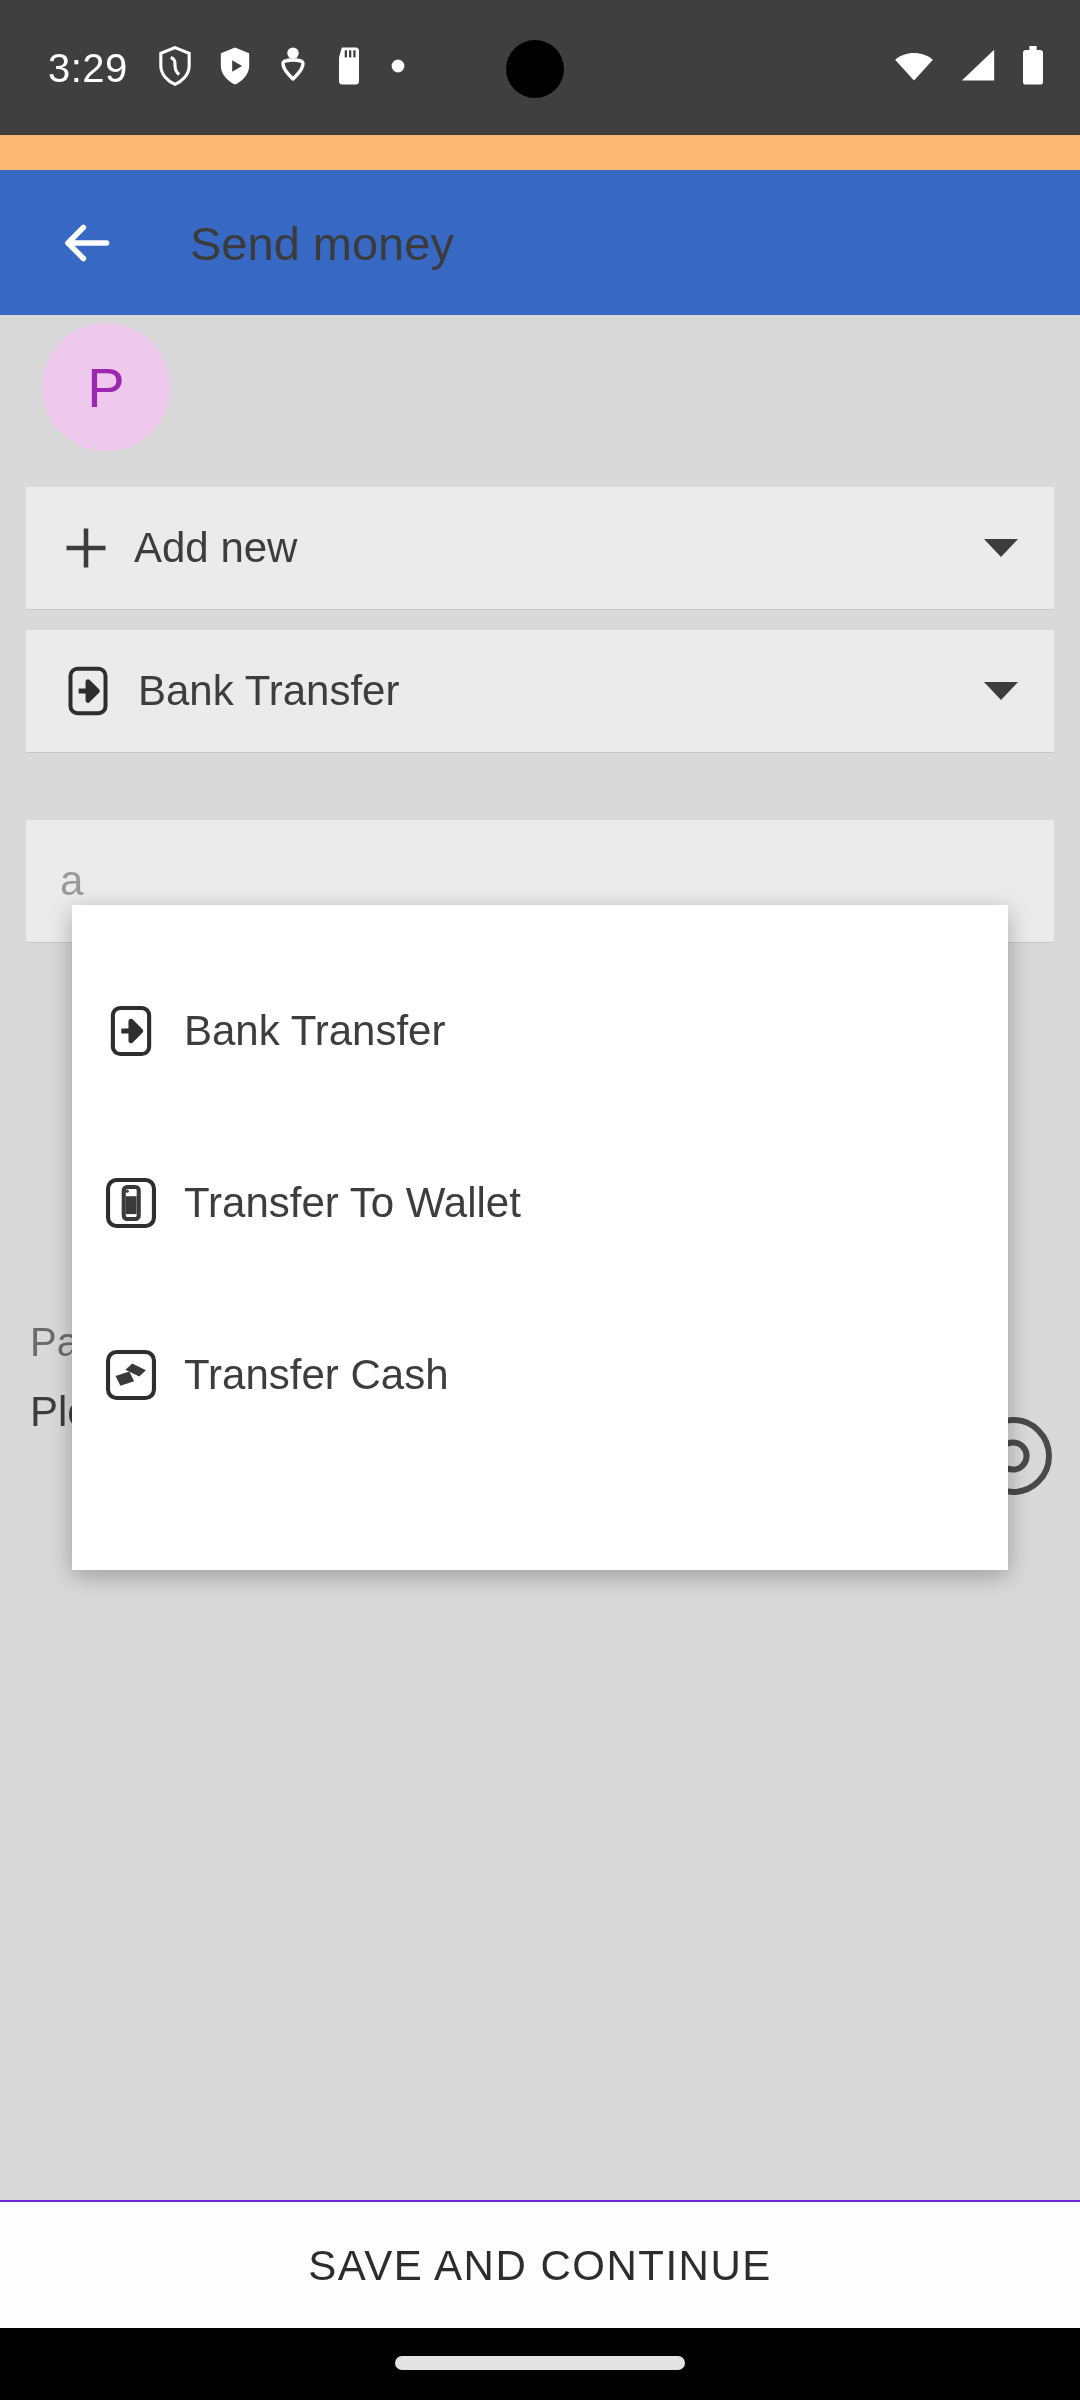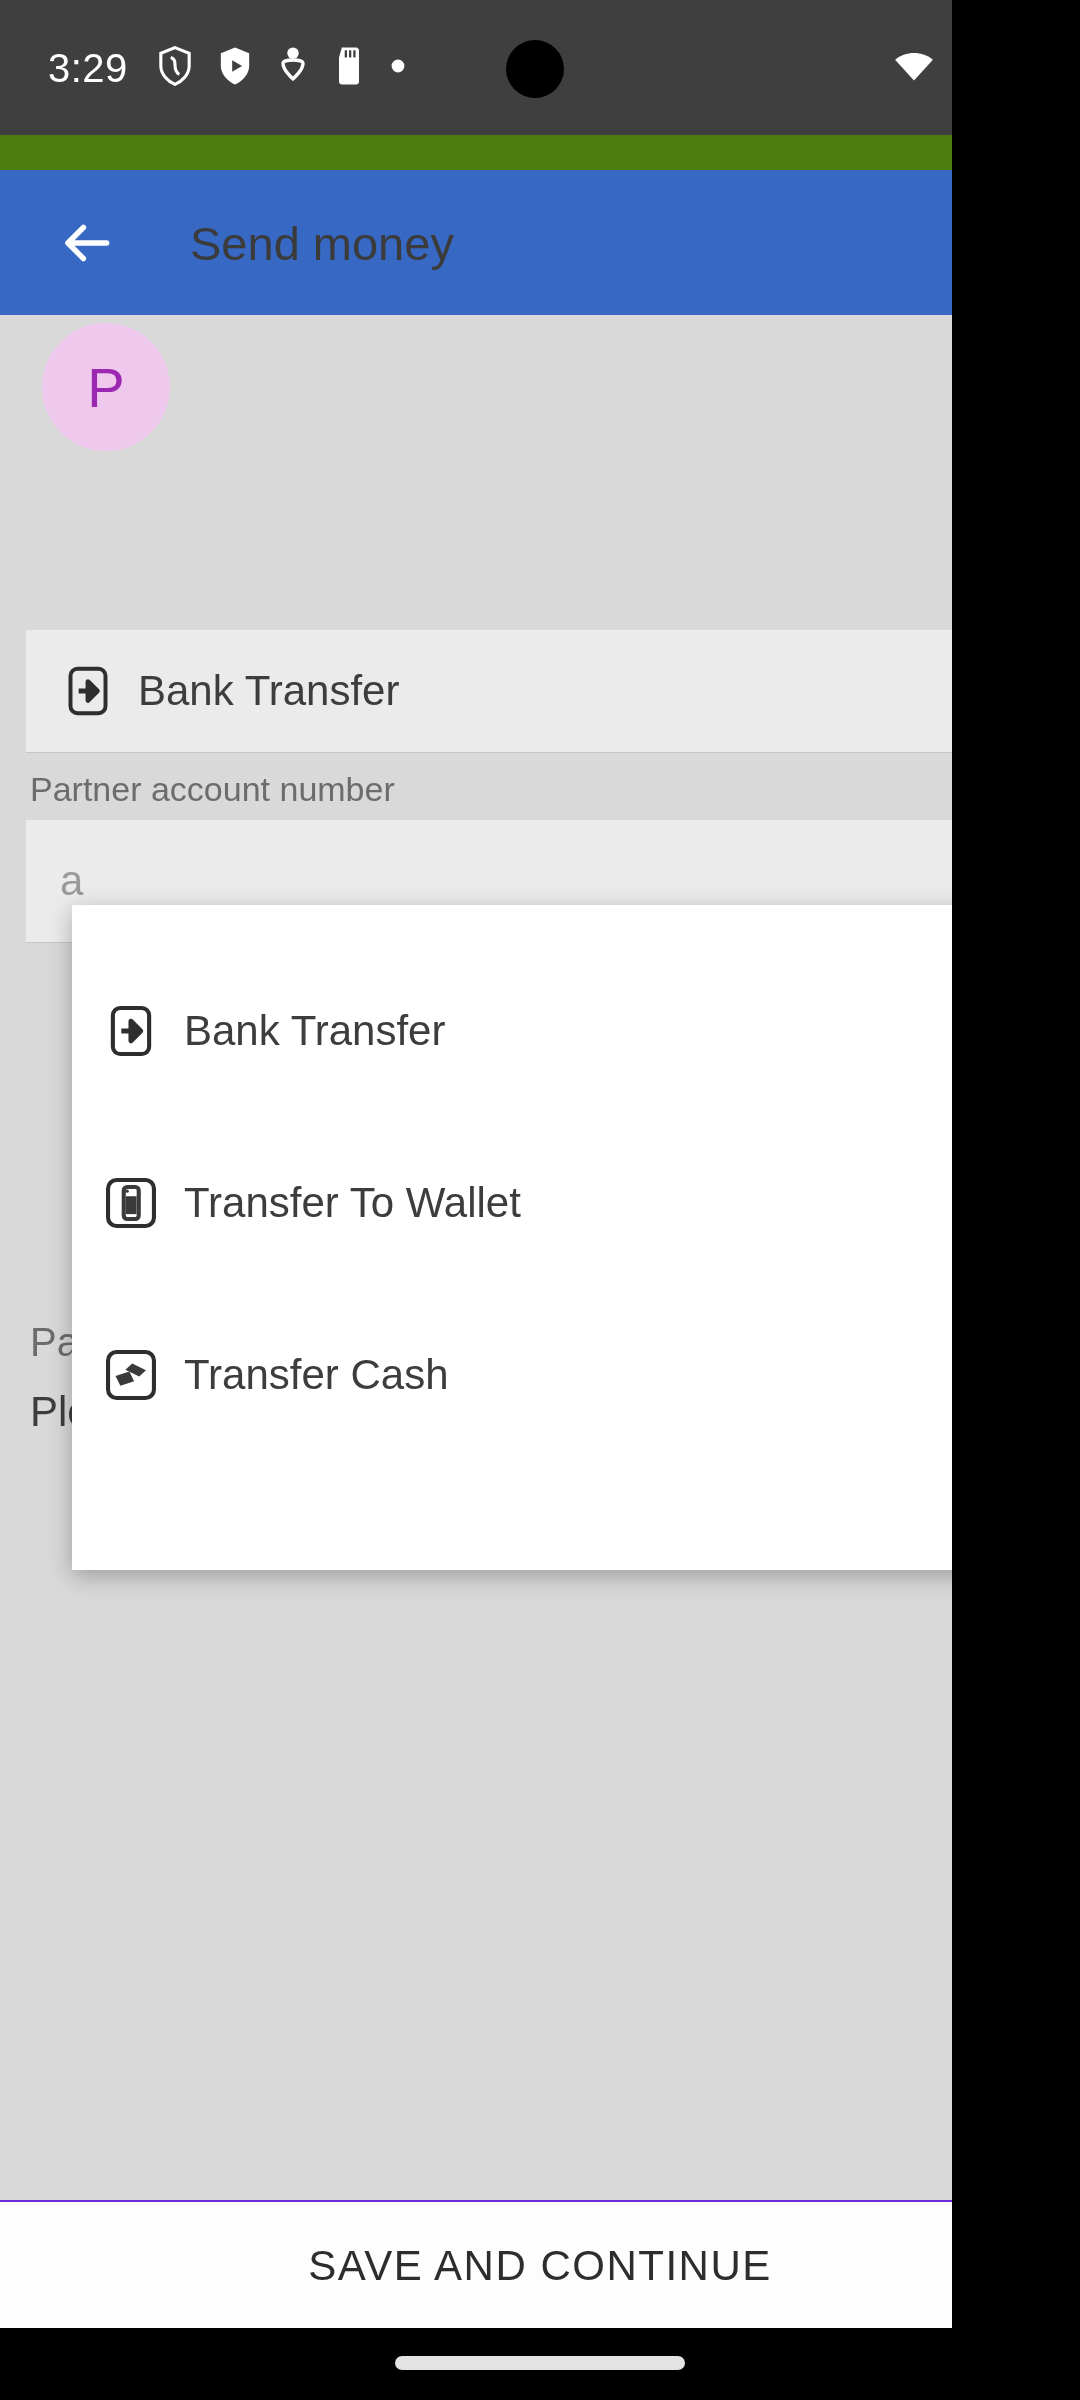--- a/index.html
+++ b/index.html
@@ -6,24 +6,24 @@
     margin: 0;
     padding: 0;
     background: #000;
   }
   body {
     font-family: "Liberation Sans", sans-serif;
     -webkit-font-smoothing: antialiased;
   }
   #device {
     position: relative;
-    width: 952px;
+    width: 1080px;
     height: 2400px;
     overflow: hidden;
-    background: #4d7c0f;
+    background: #fdba74;
   }
 
   
   #status-bar {
     position: absolute;
     top: 0; left: 0;
     width: 1080px;
     height: 135px;
     background: #3f3f3f;
     display: flex;
@@ -358,34 +358,43 @@
     </div>
     <div id="app-bar-title">Send money</div>
   </div>
 
   <div id="content">
 
     <div id="recipient-row">
       <div id="avatar">P</div>
     </div>
 
+    <div id="add-new-row" class="select-row">
+      <span class="lead">
+        <svg width="52" height="52" viewBox="0 0 24 24">
+            <path d="M12 3 V21 M3 12 H21" stroke="#3d3d3d" stroke-width="2.1" stroke-linecap="butt"></path>
+          </svg>
+      </span>
+      <span class="label">Add new</span>
+      <span class="grow"></span>
+      <span class="caret"></span>
+    </div>
 
     <div id="payment-method-row" class="select-row">
       <span class="lead">
         <svg width="56" height="56" viewBox="0 0 24 24">
             <rect x="4.5" y="2.5" width="15" height="19" rx="3" fill="none" stroke="#2e2e2e" stroke-width="1.7"></rect>
             <path d="M8 12 H15 M12 8 L16 12 L12 16 Z" fill="#2e2e2e" stroke="#2e2e2e" stroke-width="2.1" stroke-linejoin="round"></path>
           </svg>
       </span>
       <span class="label">Bank Transfer</span>
       <span class="grow"></span>
       <span class="caret"></span>
     </div>
 
-    <div id="partner-account-label">Partner account number</div>
     <div id="partner-account-field">
       <span id="partner-account-placeholder">a</span>
     </div>
 
     <div id="partner-secondary-label">Pa</div>
     <div id="please-note-text">Ple</div>
     <div id="circle-action-icon">
       <svg width="96" height="96" viewBox="0 0 24 24">
           <circle cx="12" cy="12" r="9" fill="none" stroke="#4a4a4a" stroke-width="1.5"></circle>
           <circle cx="12" cy="12" r="3.4" fill="none" stroke="#4a4a4a" stroke-width="1.5"></circle>

